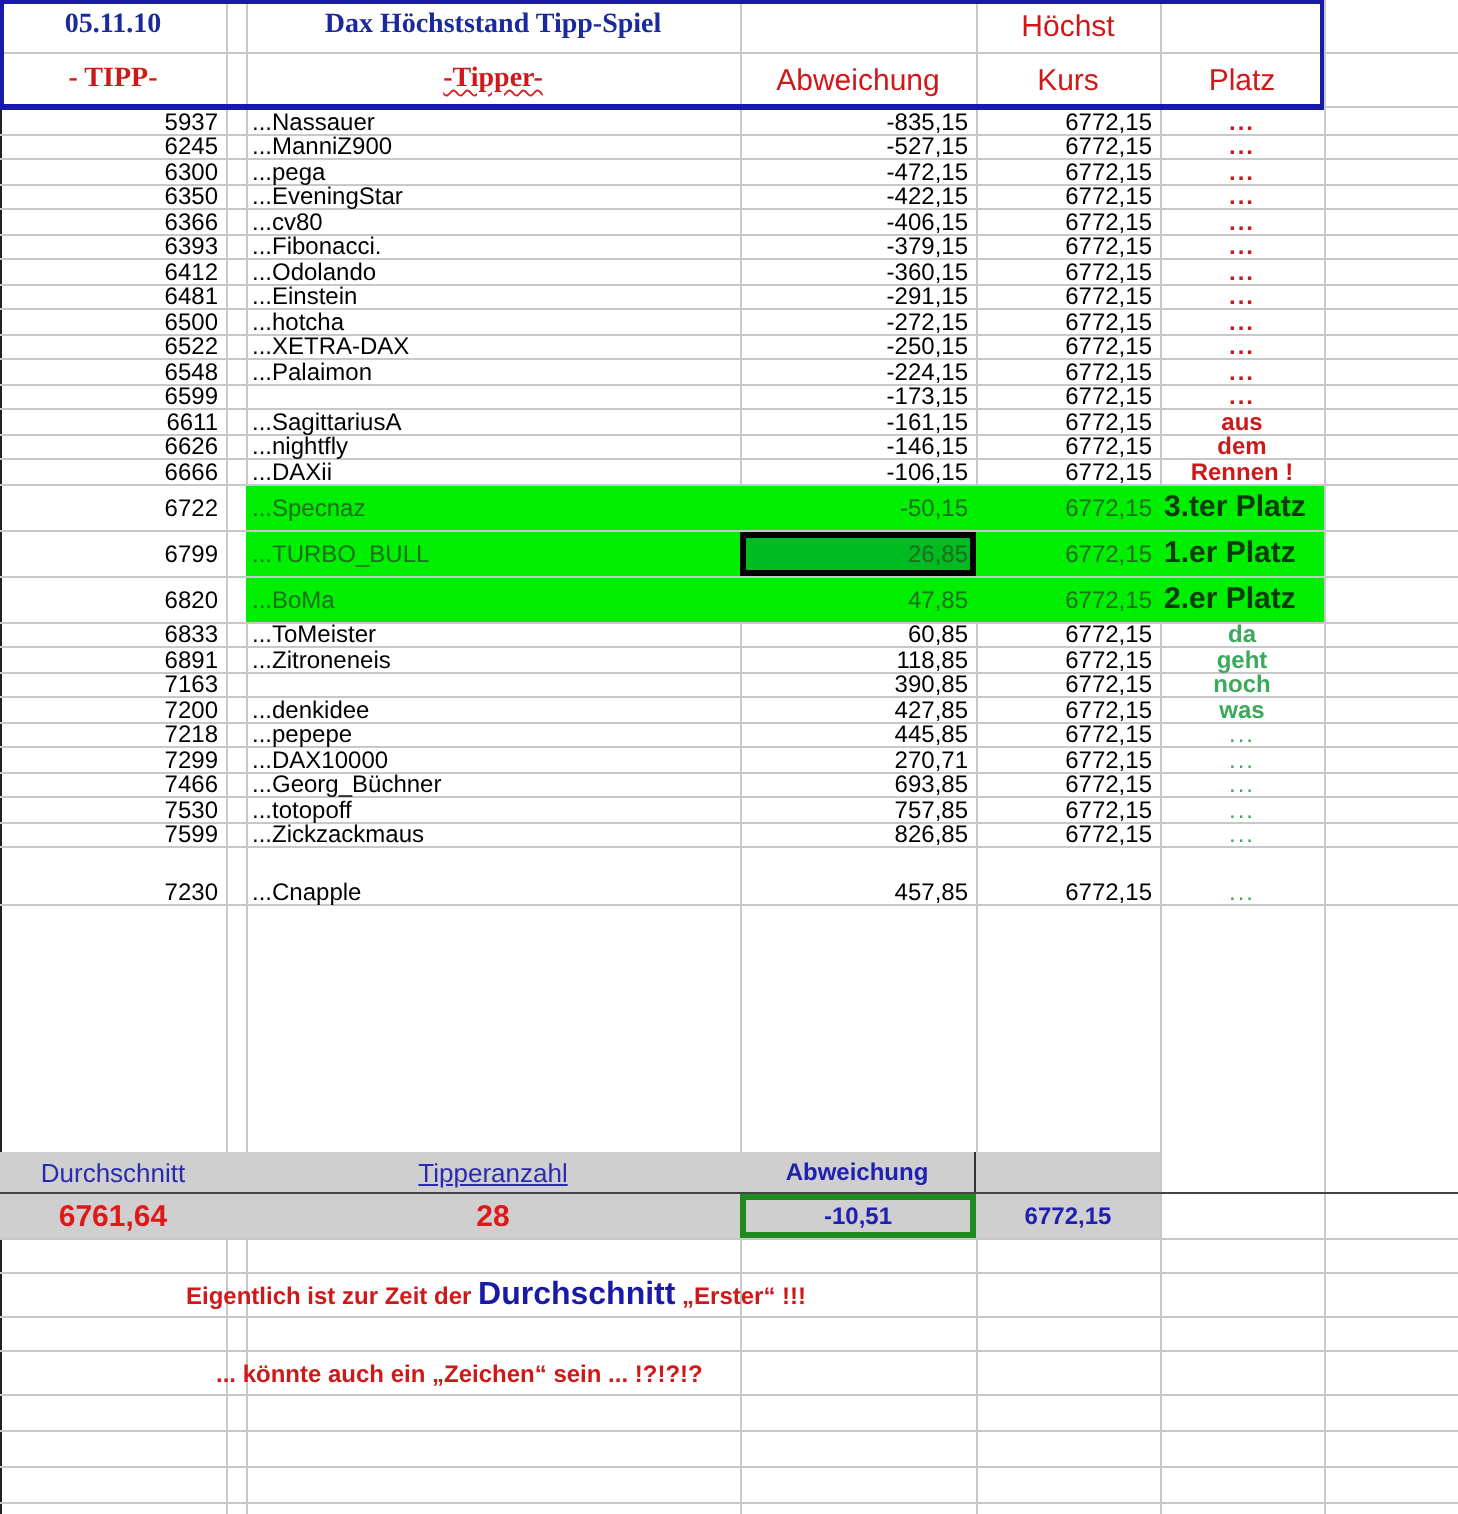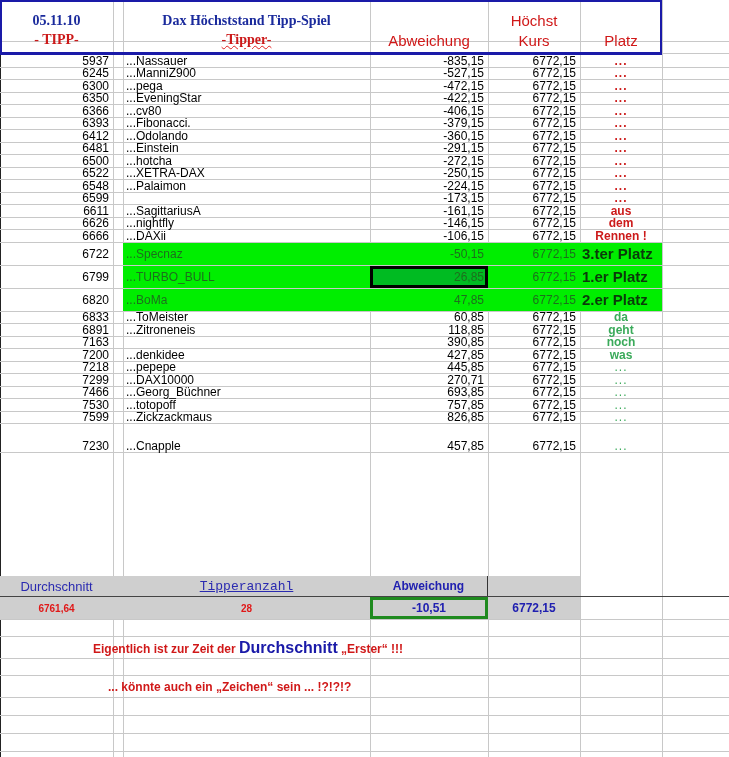--- a/index.html
+++ b/index.html
@@ -8,38 +8,38 @@
   .row { position: absolute; left: 0; width: 729px; border-bottom: 1px solid #c8c8c8; }
   .cell { position: absolute; top: 0; height: 100%; display: flex; align-items: center; white-space: nowrap; overflow: visible; }
   .num { justify-content: flex-end; padding-right: 4px; font-size: 12px; color: #000; }
   .txt { justify-content: flex-start; padding-left: 3px; font-size: 12px; color: #000; }
   .ctr { justify-content: center; }
   .cA { left: 0; width: 113px; }
   .cC { left: 123px; width: 247px; }
   .cD { left: 370px; width: 118px; }
   .cE { left: 488px; width: 92px; }
   .cF { left: 580px; width: 82px; }
-  .hdr1 { top: 0; height: 42px; }
+  .hdr1 { top: 0; height: 27px; }
   .hdr2 { top: 27px; height: 27px; }
   .serif-blue { font-family: "Liberation Serif", serif; font-weight: bold; color: #1a2a9c; font-size: 14px; }
   .serif-red { font-family: "Liberation Serif", serif; font-weight: bold; color: #cc1a1a; font-size: 14px; }
   .sans-red { color: #d01818; font-size: 15px; }
   .blue-frame { position: absolute; left: 0; top: 0; width: 662px; height: 55px; border: 2px solid #1a1aa8; border-top-width: 2px; pointer-events: none; }
   .blue-frame-split { position: absolute; left: 0; top: 52px; width: 662px; height: 3px; background: #1a1aa8; }
   .platz-red { color: #cc1a1a; font-size: 12px; font-weight: bold; }
   .platz-green { color: #3aaa5a; font-size: 12px; font-weight: bold; }
   .platz-dots-red { color: #cc1a1a; font-size: 12px; font-weight: bold; letter-spacing: 1px; }
   .platz-dots-green { color: #3aaa5a; font-size: 12px; letter-spacing: 1px; }
   .green-row .cell.green { background: #00ee00; }
   .green-text { color: #1d6e1d; }
   .rank-label { font-weight: bold; font-size: 15px; color: #0a3a0a; padding-left: 2px; }
   .selected-cell { outline: 3px solid #000; outline-offset: -3px; background: #00bb22 !important; }
   .summary-bg { position: absolute; left: 0; top: 576px; width: 580px; height: 44px; background: #cfcfcf; }
   .sum-label-blue { color: #2a2ab0; font-size: 13px; }
-  .sum-val-red { color: #e01818; font-size: 10px; font-weight: bold; }
+  .sum-val-red { color: #e01818; font-size: 15px; font-weight: bold; }
   .sum-bold-blue { color: #2020b0; font-size: 12px; font-weight: bold; }
   .remark { position: absolute; font-weight: bold; color: #d01818; font-size: 12px; white-space: nowrap; }
   .remark .big { color: #1a1aa8; font-size: 16px; }
   .spell { text-decoration: underline wavy #e02020; text-decoration-thickness: 1px; }
 </style>
 </head>
 <body>
 
 <div class="grid-v" style="left:113px"></div>
 <div class="grid-v" style="left:123px"></div>
@@ -262,21 +262,21 @@
       <div class="cell cD num">457,85</div>
       <div class="cell cE num">6772,15</div>
       <div class="cell cF ctr platz-dots-green">...</div>
     </div>
   </div>
 
 <div class="summary-bg"></div>
 <div class="row" style="top:576px;height:21px;border-bottom:1px solid #444;">
   <div class="cell cA ctr sum-label-blue">Durchschnitt</div>
   <div class="cell cC ctr sum-label-blue">
-      <span style="text-decoration:underline;font-family:Liberation Mono, monospace;">Tipperanzahl</span>
+      <span style="text-decoration:underline;">Tipperanzahl</span>
     </div>
   <div class="cell cD ctr sum-bold-blue" style="border-right:1px solid #333;">Abweichung</div>
 </div>
 <div class="row" style="top:597px;height:23px;">
   <div class="cell cA ctr sum-val-red">6761,64</div>
   <div class="cell cC ctr sum-val-red">28</div>
   <div class="cell cD ctr sum-bold-blue" style="border:3px solid #1f8a1f;">-10,51</div>
   <div class="cell cE ctr sum-bold-blue">6772,15</div>
 </div>
 

